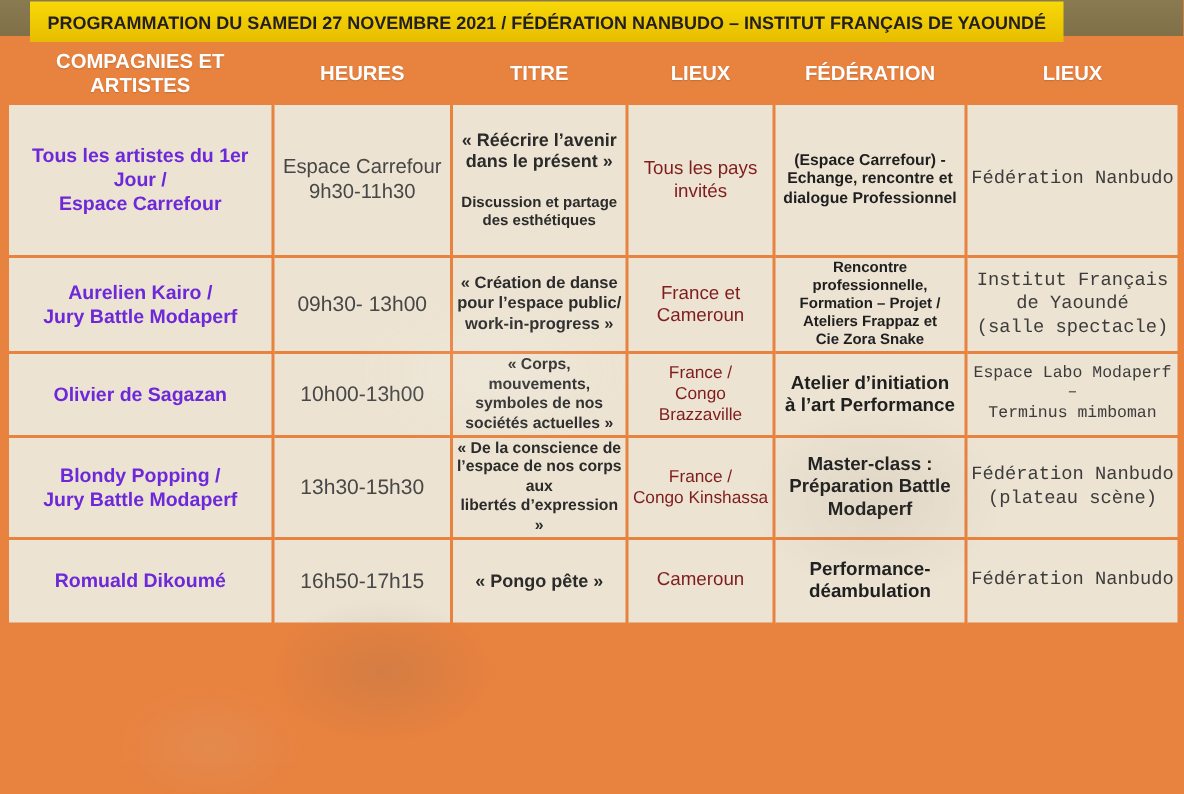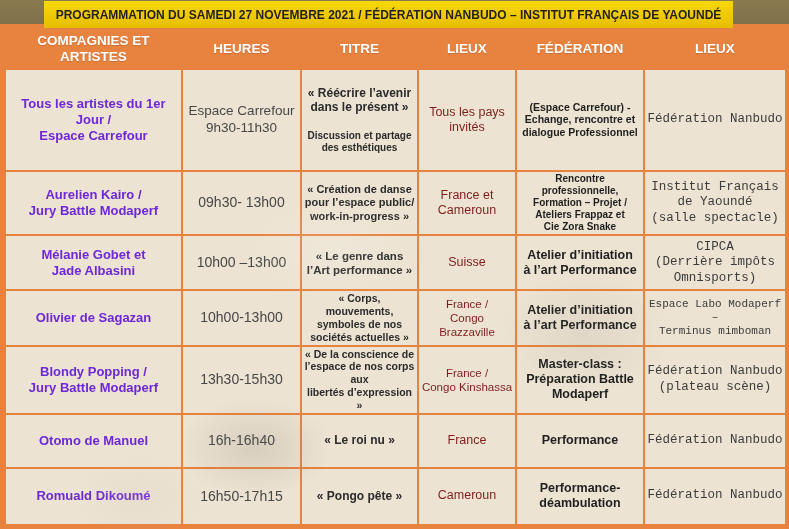--- a/index.html
+++ b/index.html
@@ -12,21 +12,21 @@
   html,body{width:789px;height:529px;overflow:hidden;}
   body{
     background:var(--header-bg);
     font-family:"Liberation Sans",sans-serif;
     position:relative;
   }
   
   .header-area{position:relative;height:28px;}
   .top-strip{position:absolute;top:0;left:0;width:789px;height:24px;
     background:linear-gradient(#8a7a50,var(--top-strip));}
-  .banner{position:absolute;top:1px;left:44px;width:689px;height:27px;
+  .banner{position:absolute;top:1px;left:20px;width:689px;height:27px;
     background:linear-gradient(#f8d808,#e6bd00);
     display:flex;align-items:center;justify-content:center;
     font-weight:bold;font-size:12px;color:var(--banner-text);
     white-space:nowrap;letter-spacing:0;}
   
   table{border-collapse:collapse;table-layout:fixed;width:781px;margin-left:4px;}
   thead tr{height:40px;}
   th{background:var(--header-bg);color:var(--header-text);
     font-weight:bold;font-size:13.5px;line-height:1.15;
     text-align:center;vertical-align:middle;white-space:pre-line;
@@ -117,33 +117,20 @@
       <td class="c-pays">France et
 Cameroun</td>
       <td class="c-act fs10">Rencontre professionnelle,
 Formation – Projet /
 Ateliers Frappaz et
 Cie Zora Snake</td>
       <td class="c-lieux">Institut Français
 de Yaoundé
 (salle spectacle)</td>
     </tr>
-    <tr class="r3">
-      <td class="c-art">Mélanie Gobet et
-Jade Albasini</td>
-      <td class="c-heures">10h00 –13h00</td>
-      <td class="c-titre fs115">« Le genre dans
-l’Art performance »</td>
-      <td class="c-pays">Suisse</td>
-      <td class="c-act">Atelier d’initiation
-à l’art Performance</td>
-      <td class="c-lieux">CIPCA
-(Derrière impôts
-Omnisports)</td>
-    </tr>
     <tr class="r4">
       <td class="c-art">Olivier de Sagazan</td>
       <td class="c-heures">10h00-13h00</td>
       <td class="c-titre fs105">« Corps, mouvements,
 symboles de nos
 sociétés actuelles »</td>
       <td class="c-pays fs115">France /
 Congo Brazzaville</td>
       <td class="c-act">Atelier d’initiation
 à l’art Performance</td>
@@ -159,28 +146,20 @@
 aux
 libertés d’expression »</td>
       <td class="c-pays fs115">France /
 Congo Kinshassa</td>
       <td class="c-act">Master-class :
 Préparation Battle
 Modaperf</td>
       <td class="c-lieux">Fédération Nanbudo
 (plateau scène)</td>
     </tr>
-    <tr class="r7">
-      <td class="c-art">Otomo de Manuel</td>
-      <td class="c-heures">16h-16h40</td>
-      <td class="c-titre">« Le roi nu »</td>
-      <td class="c-pays">France</td>
-      <td class="c-act">Performance</td>
-      <td class="c-lieux">Fédération Nanbudo</td>
-    </tr>
     <tr class="r8">
       <td class="c-art">Romuald Dikoumé</td>
       <td class="c-heures">16h50-17h15</td>
       <td class="c-titre">« Pongo pête »</td>
       <td class="c-pays">Cameroun</td>
       <td class="c-act">Performance-
 déambulation</td>
       <td class="c-lieux">Fédération Nanbudo</td>
     </tr>
   </tbody>

